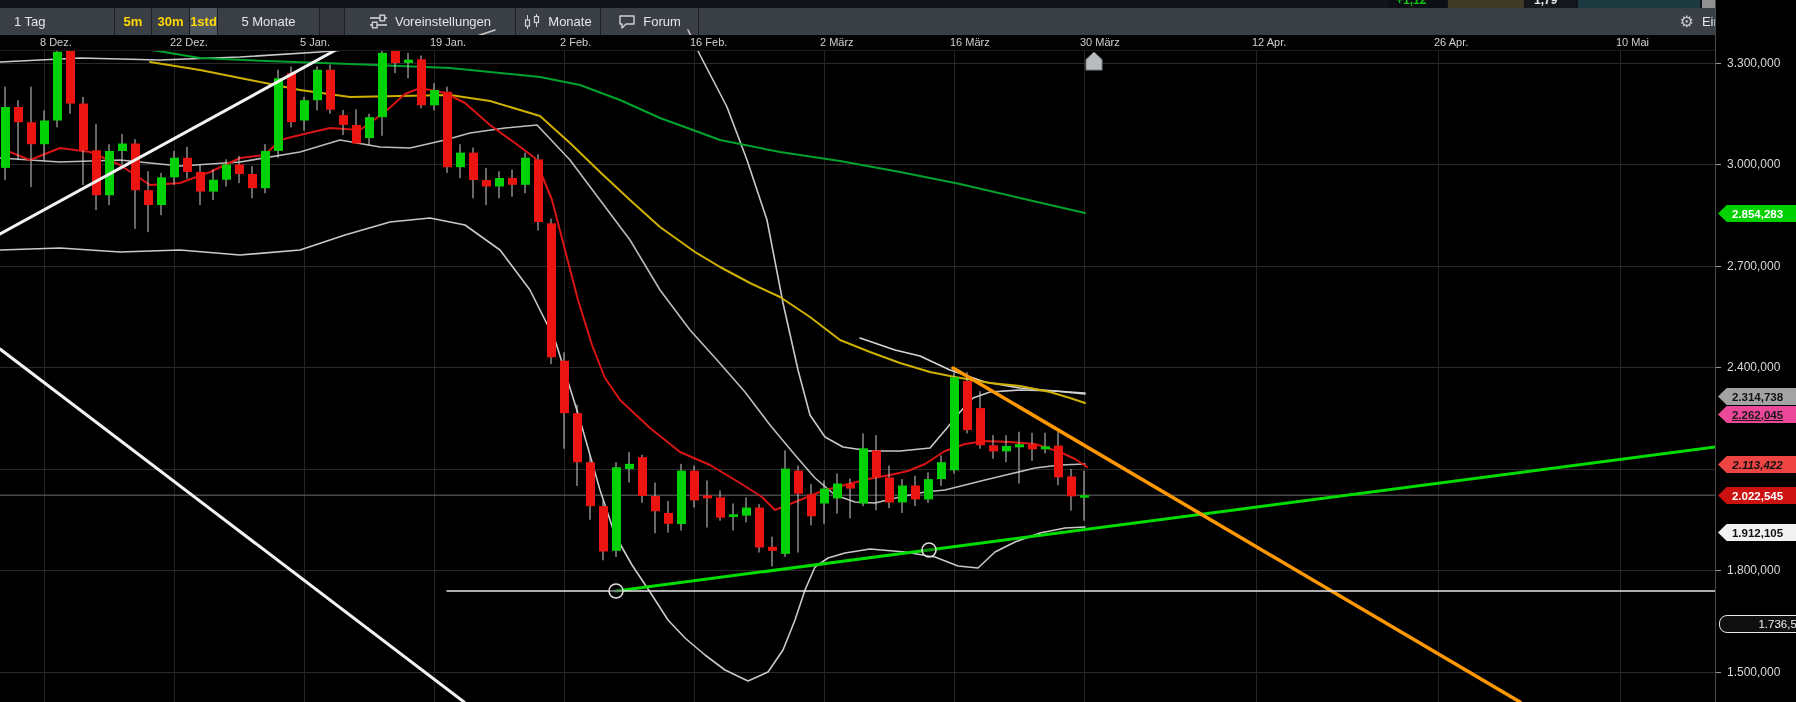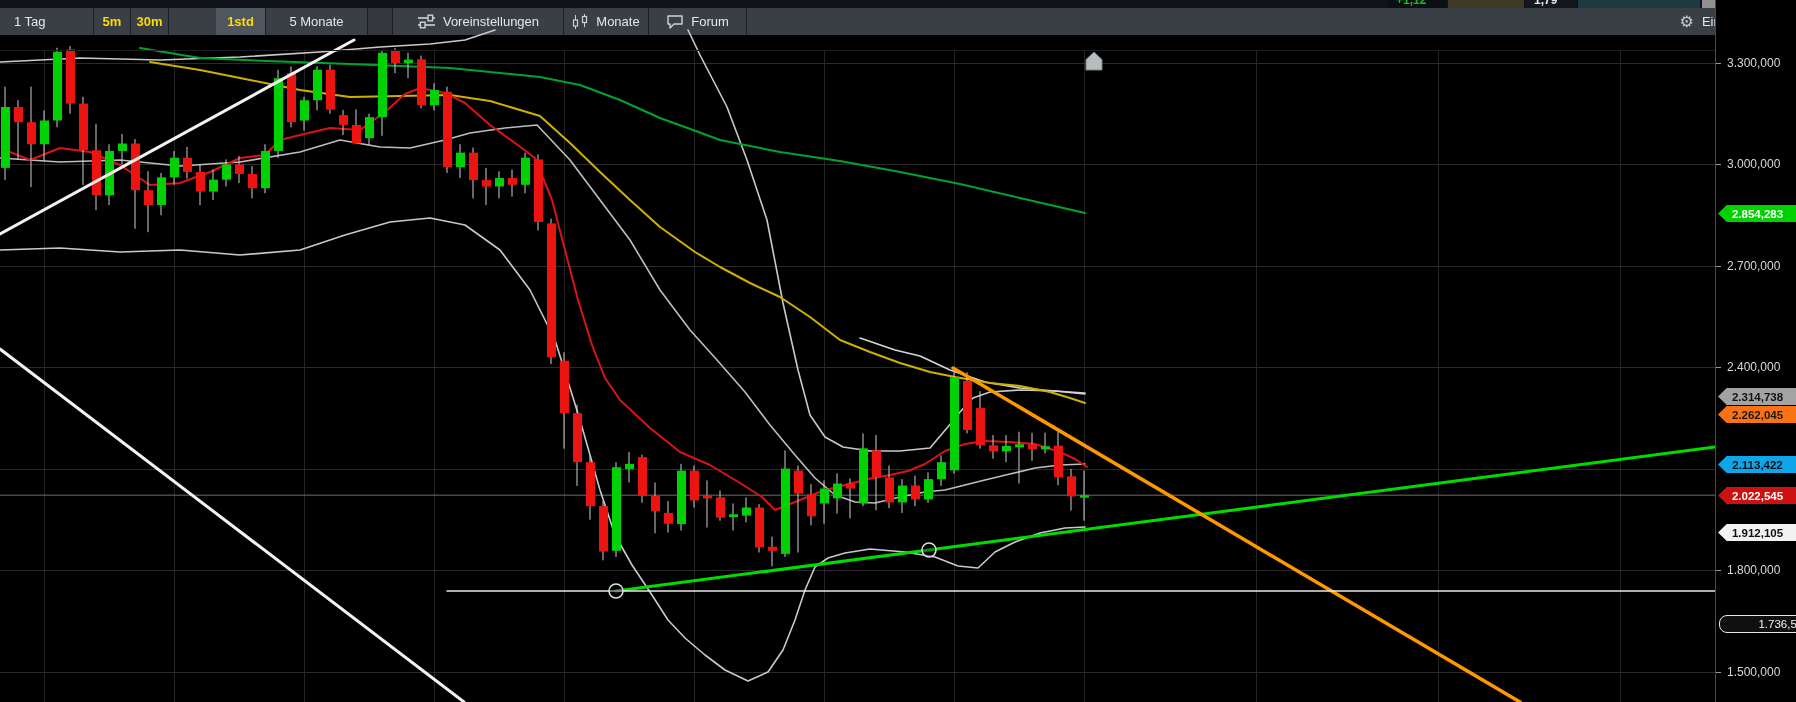--- a/index.html
+++ b/index.html
@@ -54,30 +54,30 @@
       <div class="strip-seg" style="left: 1448px; width: 76px; background: rgb(63, 58, 35);"></div>
       <div class="strip-seg" style="left: 1526px; width: 50px; background: rgb(20, 24, 28);"></div>
       <div class="strip-seg" style="left: 1578px; width: 122px; background: rgb(29, 58, 64);"></div>
       <div class="strip-seg" style="left: 1702px; width: 46px; background: rgb(144, 144, 144);"></div>
       <div class="strip-seg" style="left: 1750px; width: 46px; background: rgb(95, 99, 102);"></div>
       <div class="strip-txt" style="left: 1396px; color: rgb(18, 193, 18);">+1,12</div>
       <div class="strip-txt" style="left: 1534px; color: rgb(232, 232, 232);">1,79</div>
     </div>
 
   <div id="toolbar">
-    <div class="tb-cell tb-first" style="width:94px;">
+    <div class="tb-cell tb-first" style="width:115px;">
       <span>1 Tag</span>
     </div>
     <div class="tb-cell tb-tf" style="width:37px;">
       <span>5m</span>
     </div>
     <div class="tb-cell tb-tf" style="width:38px;">
       <span>30m</span>
     </div>
-    <div class="tb-cell tb-tf tb-active" style="width:50px;margin-left:47px;">
+    <div class="tb-cell tb-tf tb-active" style="width:28px;">
       <span>1std</span>
     </div>
     <div class="tb-cell" style="width:102px;">
       <span>5 Monate</span>
     </div>
     <div class="tb-gap" style="width:24px;"></div>
     <div class="tb-cell" style="width:171px;">
       <span class="tb-icon">
         <svg width="19" height="15" viewBox="0 0 19 15">
           <line x1="1" y1="4" x2="18" y2="4" stroke="#cfd3d6" stroke-width="1.6"></line>
@@ -315,36 +315,50 @@
       <line x1="0" y1="349" x2="464" y2="702" stroke="#f2f2f2" stroke-width="3" stroke-linecap="round"></line>
       <line x1="616" y1="591" x2="1715" y2="447" stroke="#00dc00" stroke-width="3" stroke-linecap="round"></line>
       <line x1="953" y1="368" x2="1520" y2="702" stroke="#ff9800" stroke-width="3.5" stroke-linecap="round"></line>
       <line x1="447" y1="591" x2="1715" y2="591" stroke="#e8e8e8" stroke-width="1.5" stroke-linecap="round"></line>
       <circle cx="616" cy="591" r="7" fill="black" fill-opacity="0.35" stroke="#e0e0e0" stroke-width="1.5"></circle>
       <circle cx="929" cy="550" r="7" fill="black" fill-opacity="0.35" stroke="#e0e0e0" stroke-width="1.5"></circle>
       <polygon points="1086,70 1086,59.56 1094,52 1102,59.56 1102,70" fill="#b9bcbe" stroke="#7d8184" stroke-width="1"></polygon>
       <line x1="0" y1="50" x2="1715" y2="50" stroke="#1c1c1c" stroke-width="1" shape-rendering="crispEdges"></line>
     </svg>
 
+  <div id="dateAxis">
+      <div class="date-label" style="left: 40px;">8 Dez.</div>
+      <div class="date-label" style="left: 170px;">22 Dez.</div>
+      <div class="date-label" style="left: 300px;">5 Jan.</div>
+      <div class="date-label" style="left: 430px;">19 Jan.</div>
+      <div class="date-label" style="left: 560px;">2 Feb.</div>
+      <div class="date-label" style="left: 690px;">16 Feb.</div>
+      <div class="date-label" style="left: 820px;">2 März</div>
+      <div class="date-label" style="left: 950px;">16 März</div>
+      <div class="date-label" style="left: 1080px;">30 März</div>
+      <div class="date-label" style="left: 1252px;">12 Apr.</div>
+      <div class="date-label" style="left: 1434px;">26 Apr.</div>
+      <div class="date-label" style="left: 1616px;">10 Mai</div>
+    </div>
 
   <div id="priceScale">
       <div class="ytick-mark" style="top: 63px;"></div>
       <div class="ytick-label" style="top: 56px;">3.300,000</div>
       <div class="ytick-mark" style="top: 164px;"></div>
       <div class="ytick-label" style="top: 157px;">3.000,000</div>
       <div class="ytick-mark" style="top: 266px;"></div>
       <div class="ytick-label" style="top: 259px;">2.700,000</div>
       <div class="ytick-mark" style="top: 367px;"></div>
       <div class="ytick-label" style="top: 360px; text-align: center;">2.400,000</div>
       <div class="ytick-mark" style="top: 570px;"></div>
       <div class="ytick-label" style="top: 563px;">1.800,000</div>
       <div class="ytick-mark" style="top: 672px;"></div>
       <div class="ytick-label" style="top: 665px;">1.500,000</div>
       <div class="ptag" style="top: 205px; background: rgb(0, 209, 0); color: rgb(255, 255, 255); z-index: 2;">2.854,283</div>
-      <div class="ptag" style="top: 406px; background: #f97316; color: rgb(26, 26, 26); z-index: 2;">2.262,045</div>
+      <div class="ptag" style="top: 406px; background: #ec4899; color: rgb(26, 26, 26); z-index: 2; text-decoration: underline;">2.262,045</div>
       <div class="ptag" style="top: 388px; background: #a3a3a3; color: rgb(17, 17, 17); z-index: 3;">2.314,738</div>
-      <div class="ptag" style="top: 456px; background: #0ea5e9; color: rgb(17, 17, 17); z-index: 3;">2.113,422</div>
+      <div class="ptag" style="top: 456px; background: #ef4444; color: rgb(17, 17, 17); z-index: 3; font-style: italic;">2.113,422</div>
       <div class="ptag" style="top: 487px; background: rgb(204, 17, 17); color: rgb(255, 255, 255); z-index: 4;">2.022,545</div>
       <div class="ptag" style="top: 524px; background: rgb(242, 242, 242); color: rgb(17, 17, 17); z-index: 2;">1.912,105</div>
       <div class="ptag-outline" style="top: 615px; background: rgb(16, 16, 16); color: rgb(240, 240, 240); z-index: 2; padding-left: 27px;">1.736,585</div>
     </div>
 
 </div>
 
 </body></html>

